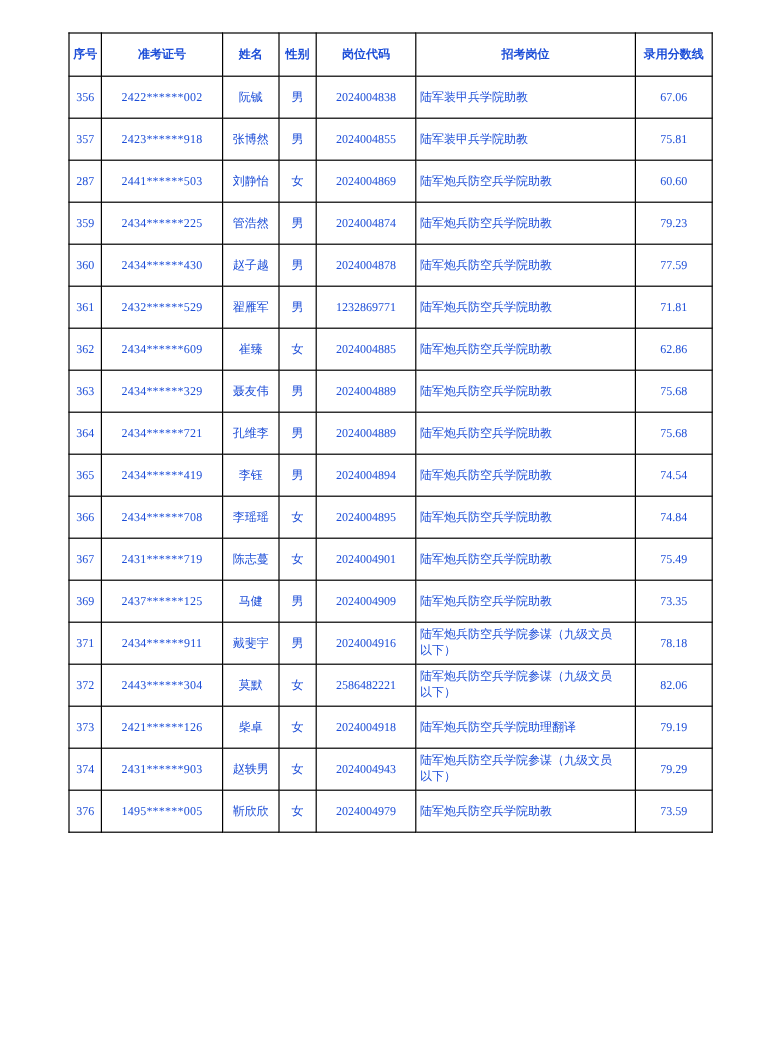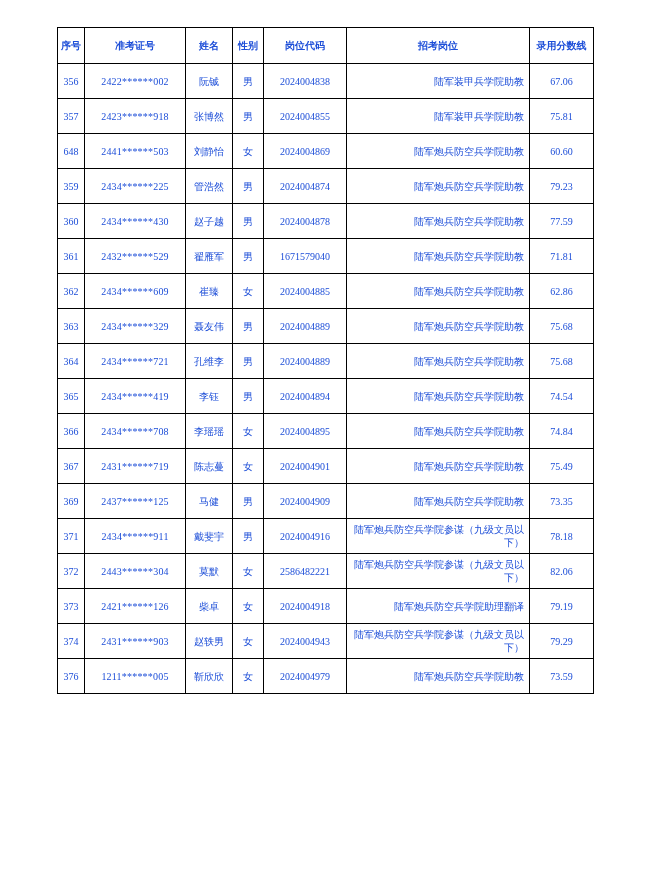--- a/index.html
+++ b/index.html
@@ -25,23 +25,23 @@
     line-height:13px;
     text-align:center;
     vertical-align:middle;
     padding:2px;
     overflow:hidden;
   }
   .score-table thead tr { height:36px; }
   .score-table th { font-weight:bold; }
   .score-table tbody tr { height:35px; }
   .score-table td.col-position {
-    text-align:right;
+    text-align:left;
     padding-left:3px;
-    padding-right:5px;
+    padding-right:18px;
   }
   .score-table td.col-ticket { letter-spacing:0.2px; }
 </style>
 </head>
 <body>
 
 <div class="page">
   <table class="score-table">
     <colgroup>
       <col style="width:27px">
@@ -76,21 +76,21 @@
         <tr>
           <td class="col-seq">357</td>
           <td class="col-ticket">2423******918</td>
           <td class="col-name">张博然</td>
           <td class="col-gender">男</td>
           <td class="col-code">2024004855</td>
           <td class="col-position">陆军装甲兵学院助教</td>
           <td class="col-score">75.81</td>
         </tr>
         <tr>
-          <td class="col-seq">648</td>
+          <td class="col-seq">287</td>
           <td class="col-ticket">2441******503</td>
           <td class="col-name">刘静怡</td>
           <td class="col-gender">女</td>
           <td class="col-code">2024004869</td>
           <td class="col-position">陆军炮兵防空兵学院助教</td>
           <td class="col-score">60.60</td>
         </tr>
         <tr>
           <td class="col-seq">359</td>
           <td class="col-ticket">2434******225</td>
@@ -107,21 +107,21 @@
           <td class="col-gender">男</td>
           <td class="col-code">2024004878</td>
           <td class="col-position">陆军炮兵防空兵学院助教</td>
           <td class="col-score">77.59</td>
         </tr>
         <tr>
           <td class="col-seq">361</td>
           <td class="col-ticket">2432******529</td>
           <td class="col-name">翟雁军</td>
           <td class="col-gender">男</td>
-          <td class="col-code">1671579040</td>
+          <td class="col-code">1232869771</td>
           <td class="col-position">陆军炮兵防空兵学院助教</td>
           <td class="col-score">71.81</td>
         </tr>
         <tr>
           <td class="col-seq">362</td>
           <td class="col-ticket">2434******609</td>
           <td class="col-name">崔臻</td>
           <td class="col-gender">女</td>
           <td class="col-code">2024004885</td>
           <td class="col-position">陆军炮兵防空兵学院助教</td>
@@ -212,21 +212,21 @@
           <td class="col-seq">374</td>
           <td class="col-ticket">2431******903</td>
           <td class="col-name">赵轶男</td>
           <td class="col-gender">女</td>
           <td class="col-code">2024004943</td>
           <td class="col-position">陆军炮兵防空兵学院参谋（九级文员以下）</td>
           <td class="col-score">79.29</td>
         </tr>
         <tr>
           <td class="col-seq">376</td>
-          <td class="col-ticket">1211******005</td>
+          <td class="col-ticket">1495******005</td>
           <td class="col-name">靳欣欣</td>
           <td class="col-gender">女</td>
           <td class="col-code">2024004979</td>
           <td class="col-position">陆军炮兵防空兵学院助教</td>
           <td class="col-score">73.59</td>
         </tr>
       </tbody>
   </table>
 </div>
 

